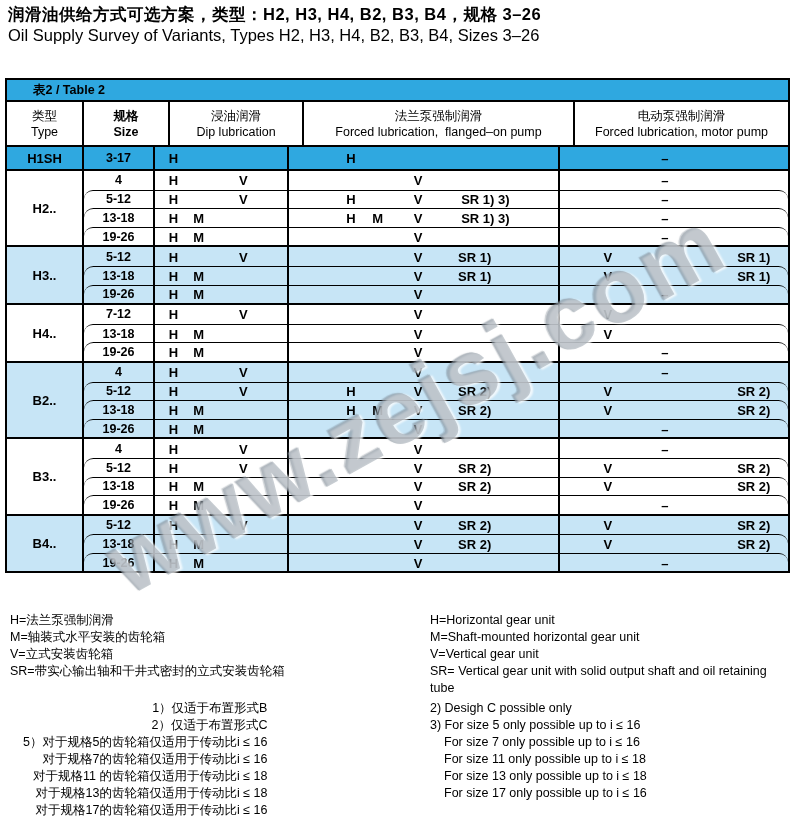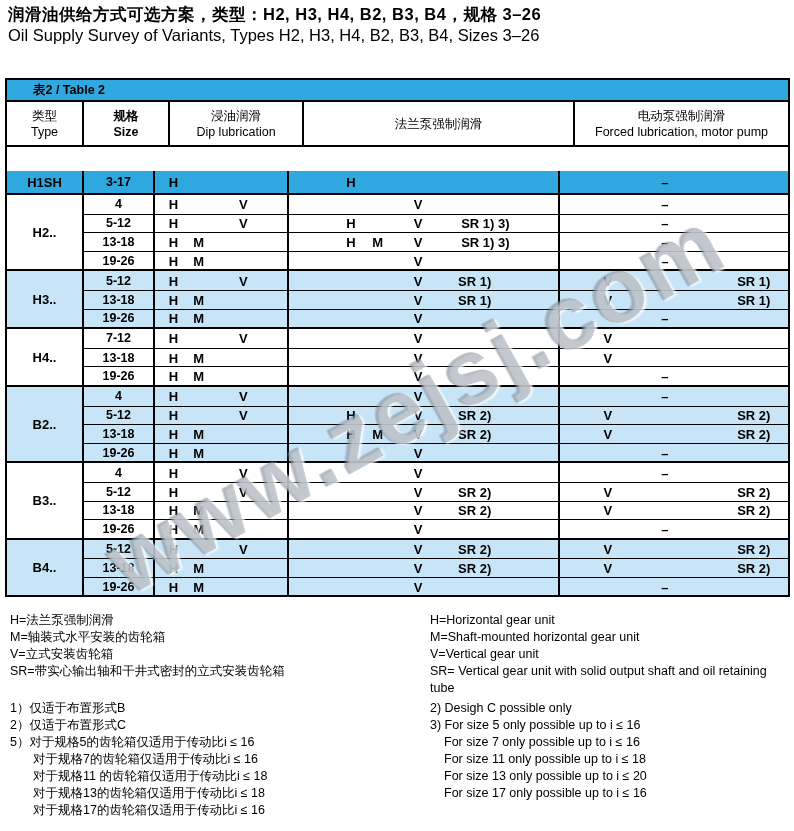--- a/index.html
+++ b/index.html
@@ -17,26 +17,26 @@
   #thead { display:flex; height:45px; border-bottom:2px solid #000; background:#fff; }
   .hcell { display:flex; flex-direction:column; align-items:center; justify-content:center;
            border-right:2px solid #000; font-size:12.5px; line-height:16px; text-align:center; }
   .hcell:last-child { border-right:none; }
   .hcell .en { white-space:pre; }
   .w-type { width:77px; } .w-size { width:86px;font-weight:bold; } .w-dip { width:134px; }
   .w-fl { width:271px; } .w-mo { flex:1; }
 
   .tgroup { display:flex; }
   .tgroup + .tgroup { border-top:2px solid #000; }
-  .tgroup.bright { background:var(--bright);margin-top:24px; }
+  .tgroup.bright { background:var(--bright); }
   .tgroup.light  { background:var(--light); }
   .type-cell { width:77px; border-right:2px solid #000; display:flex; align-items:center;
                justify-content:center; font-size:13px; font-weight:bold; }
   .rows { flex:1; display:flex; flex-direction:column; }
-  .trow { display:flex; height:18.6px; }
+  .trow { display:flex; height:18.6px;border-radius:11px; }
   .trow + .trow { border-top:1.4px solid #000; }
   #tbody .tgroup:first-child .trow { height:22px; }
   .size-cell { width:71px; border-right:2px solid #000; display:flex; align-items:center;
                justify-content:center; font-size:12.5px; font-weight:bold; }
   .val-cell { position:relative; border-right:2px solid #000; }
   .val-cell.dip { width:134px; }
   .val-cell.fl  { width:271px; }
   .val-cell.mo  { flex:1; border-right:none; }
   .val { position:absolute; top:50%; transform:translate(-50%,-50%); font-size:13px;
          font-weight:bold; white-space:pre; }
@@ -45,21 +45,21 @@
   #watermark { position:absolute; left:415px; top:402px; transform:translate(-50%,-50%) rotate(-29deg);
                font-size:92px; font-weight:bold; letter-spacing:3px; white-space:nowrap;
                color:rgba(148,158,168,0.50);
                text-shadow:2px 2px 2px rgba(255,255,255,0.75), -1px -1px 1px rgba(110,120,132,0.35);
                pointer-events:none; z-index:5; }
 
   
   .textblock { position:absolute; font-size:12.5px; line-height:17px; }
   #legend-zh { left:10px; top:612px; }
   #legend-en { left:430px; top:612px; }
-  #notes-zh  { left:10px; top:700px; }
+  #notes-zh  { left:10px; top:700px;text-align:right; }
   #notes-en  { left:430px; top:700px; }
   .note-line.ind-zh { padding-left:23px; }
   .note-line.ind-en { padding-left:14px; }
 </style>
 </head>
 <body>
 
 <div id="page">
   <div id="title-zh">润滑油供给方式可选方案，类型：H2, H3, H4, B2, B3, B4，规格 3–26</div>
   <div id="title-en">Oil Supply Survey of Variants, Types H2, H3, H4, B2, B3, B4, Sizes 3–26</div>
@@ -76,20 +76,21 @@
       <div class="hcell w-size">
         <span class="zh">规格</span>
         <span class="en">Size</span>
       </div>
       <div class="hcell w-dip">
         <span class="zh">浸油润滑</span>
         <span class="en">Dip lubrication</span>
       </div>
       <div class="hcell w-fl">
         <span class="zh">法兰泵强制润滑</span>
+        <span class="en">Forced lubrication,  flanged–on pump</span>
       </div>
       <div class="hcell w-mo">
         <span class="zh">电动泵强制润滑</span>
         <span class="en">Forced lubrication, motor pump</span>
       </div>
     </div>
     <div id="tbody">
         <div class="tgroup bright">
           <div class="type-cell">H1SH</div>
           <div class="rows">
@@ -459,16 +460,16 @@
       <div class="note-line ind-zh">对于规格7的齿轮箱仅适用于传动比i ≤ 16</div>
       <div class="note-line ind-zh">对于规格11 的齿轮箱仅适用于传动比i ≤ 18</div>
       <div class="note-line ind-zh">对于规格13的齿轮箱仅适用于传动比i ≤ 18</div>
       <div class="note-line ind-zh">对于规格17的齿轮箱仅适用于传动比i ≤ 16</div>
     </div>
   <div id="notes-en" class="textblock">
       <div class="note-line">2) Desigh C possible only</div>
       <div class="note-line">3) For size 5 only possible up to i ≤ 16</div>
       <div class="note-line ind-en">For size 7 only possible up to i ≤ 16</div>
       <div class="note-line ind-en">For size 11 only possible up to i ≤ 18</div>
-      <div class="note-line ind-en">For size 13 only possible up to i ≤ 20</div>
+      <div class="note-line ind-en">For size 13 only possible up to i ≤ 18</div>
       <div class="note-line ind-en">For size 17 only possible up to i ≤ 16</div>
     </div>
 </div>
 
 </body></html>

